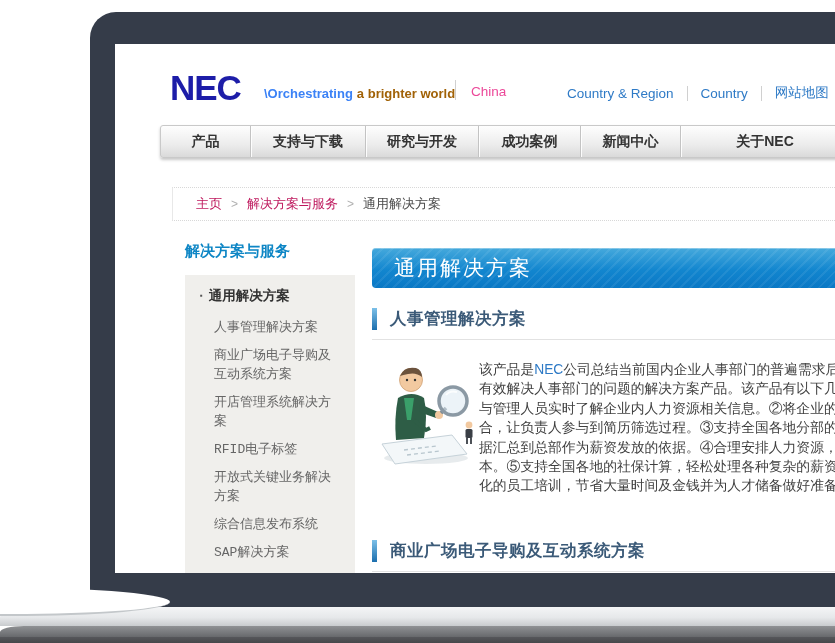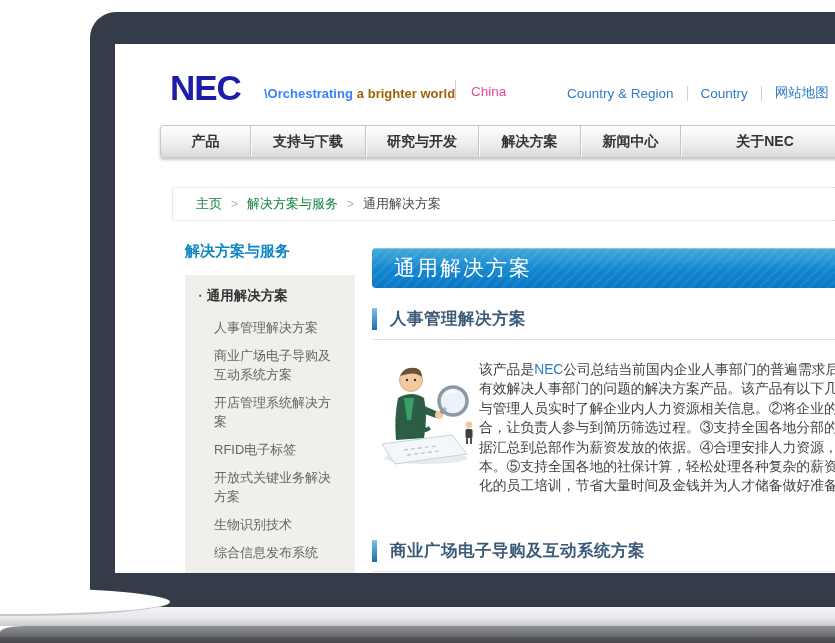--- a/index.html
+++ b/index.html
@@ -47,28 +47,28 @@
               font-size:14px; font-weight:bold; color:#333; cursor:pointer;
               border-right:1px solid #c3c3c3; box-shadow:1px 0 0 rgba(255,255,255,0.9); white-space:nowrap; }
   .nav-item:last-child { border-right:none; box-shadow:none; }
   .w1{width:90px}.w2{width:102px}.w3{width:115px}.w4{width:113px}.w5{width:102px}.w6{width:100px}.w7{flex:1}
 
   
   .breadcrumb { position:absolute; left:57px; top:143px; width:665px; height:34px;
                 border-top:1px dotted #d8d8d8; border-bottom:1px dotted #d8d8d8;
                 border-left:1px solid #e8e8e8; display:flex; align-items:center;
                 padding-left:23px; font-size:13px; white-space:nowrap; }
-  .bc-link { color:#15803d; cursor:pointer; text-decoration:none; }
+  .bc-link { color:#be185d; cursor:pointer; text-decoration:none; }
   .bc-sep { color:#b0b0b0; margin:0 9px; font-size:12px; }
   .bc-current { color:#4a4a4a; }
 
   
   .sidebar-title { position:absolute; left:70px; top:198px; font-size:15px; font-weight:bold; color:#0e86c5; }
   .side-panel { position:absolute; left:70px; top:231px; width:170px; height:330px;
-                background:#f0efec; padding:12px 12px 12px 14px; }
+                background:#f0efec; padding:12px 12px 12px 14px;font-family:Liberation Mono, monospace; }
   .side-active { font-size:13.5px; font-weight:bold; color:#333; cursor:pointer; }
   .side-active .bullet { font-size:8px; color:#555; margin-right:5px; vertical-align:2px; }
   .side-list { list-style:none; margin-top:13px; }
   .side-list li { font-size:13px; color:#666; line-height:19px; padding-left:15px;
                   margin-bottom:9px; cursor:pointer; }
 
   
   .main { position:absolute; left:257px; top:204px; width:590px; }
   .banner { height:40px; border-radius:4px; display:flex; align-items:center; padding-left:22px;
             background:
@@ -111,21 +111,21 @@
         <a class="ulink">Country &amp; Region</a>
         <a class="ulink">Country</a>
         <a class="ulink">网站地图</a>
 
       </div>
 
       <div class="navbar">
         <div class="nav-item w1">产品</div>
         <div class="nav-item w3">支持与下载</div>
         <div class="nav-item w4">研究与开发</div>
-        <div class="nav-item w5">解决方案</div>
+        <div class="nav-item w5">成功案例</div>
         <div class="nav-item w6">新闻中心</div>
         <div class="nav-item w7">关于NEC</div>
       </div>
 
       <div class="breadcrumb">
         <a class="bc-link">主页</a>
         <span class="bc-sep">&gt;</span>
         <a class="bc-link">解决方案与服务</a>
         <span class="bc-sep">&gt;</span>
         <span class="bc-current">通用解决方案</span>
@@ -135,21 +135,20 @@
       <div class="side-panel">
         <div class="side-active">
           <span class="bullet">▪</span><span>通用解决方案</span>
         </div>
         <ul class="side-list">
           <li>人事管理解决方案</li>
           <li>商业广场电子导购及互动系统方案</li>
           <li>开店管理系统解决方案</li>
           <li>RFID电子标签</li>
           <li>开放式关键业务解决方案</li>
-          <li>生物识别技术</li>
           <li>综合信息发布系统</li>
           <li>SAP解决方案</li>
         </ul>
       </div>
 
       <div class="main">
         <div class="banner">
           <span class="banner-title">通用解决方案</span>
         </div>
 

